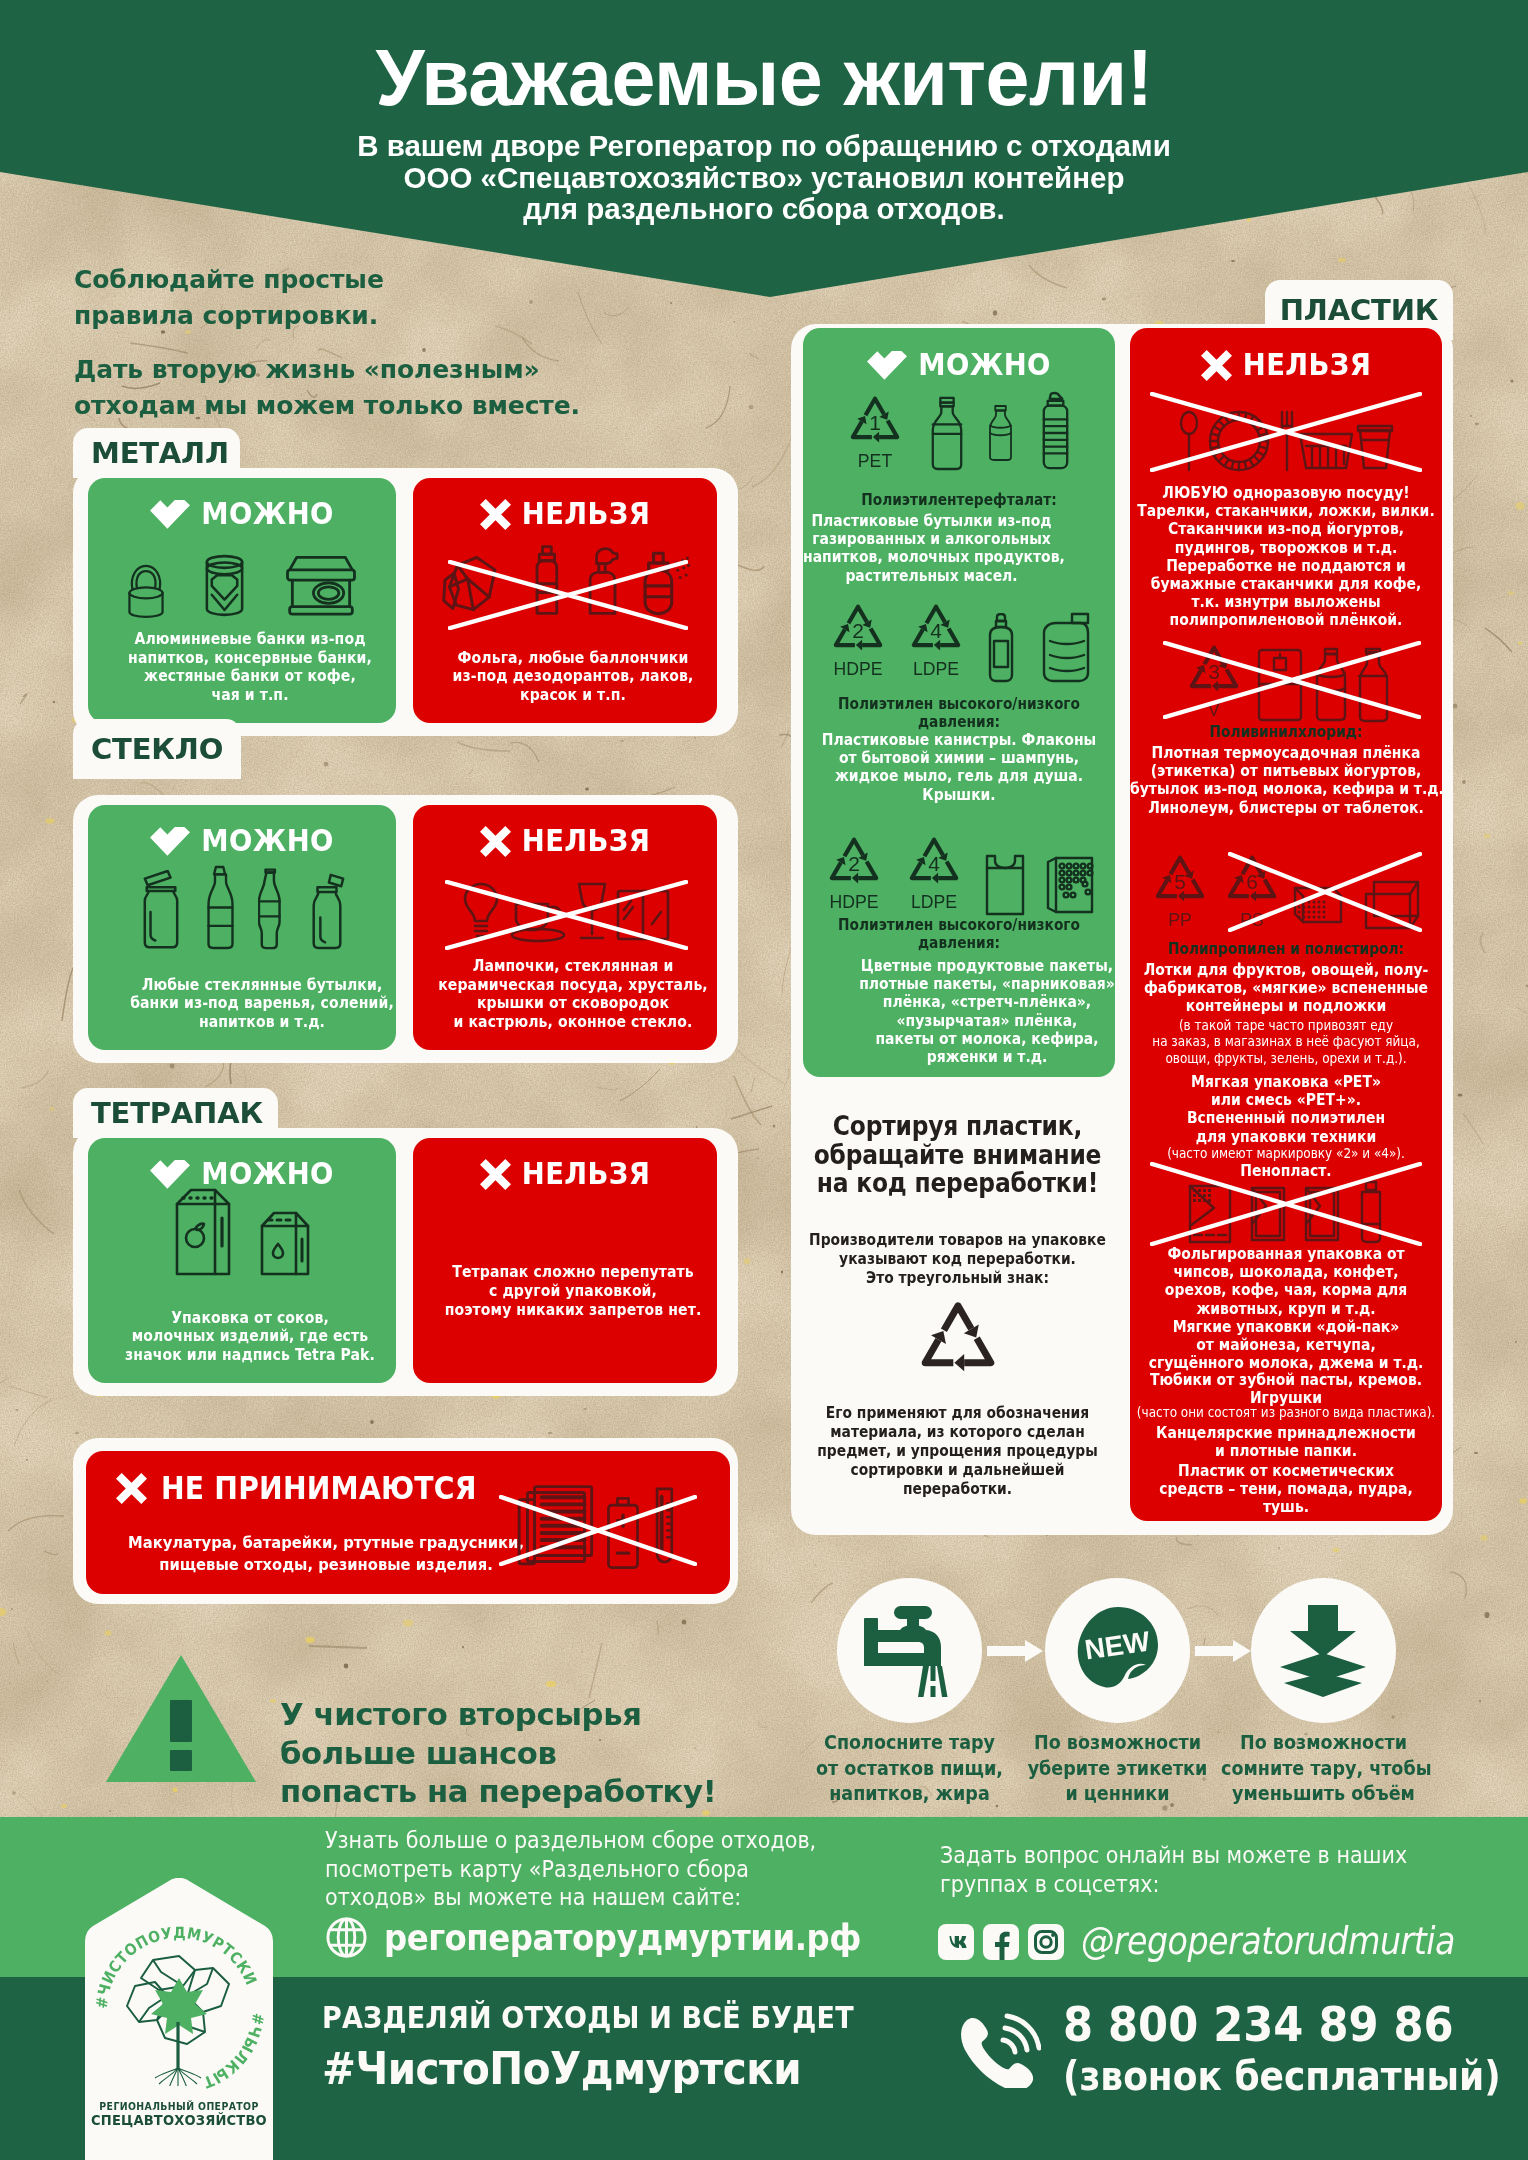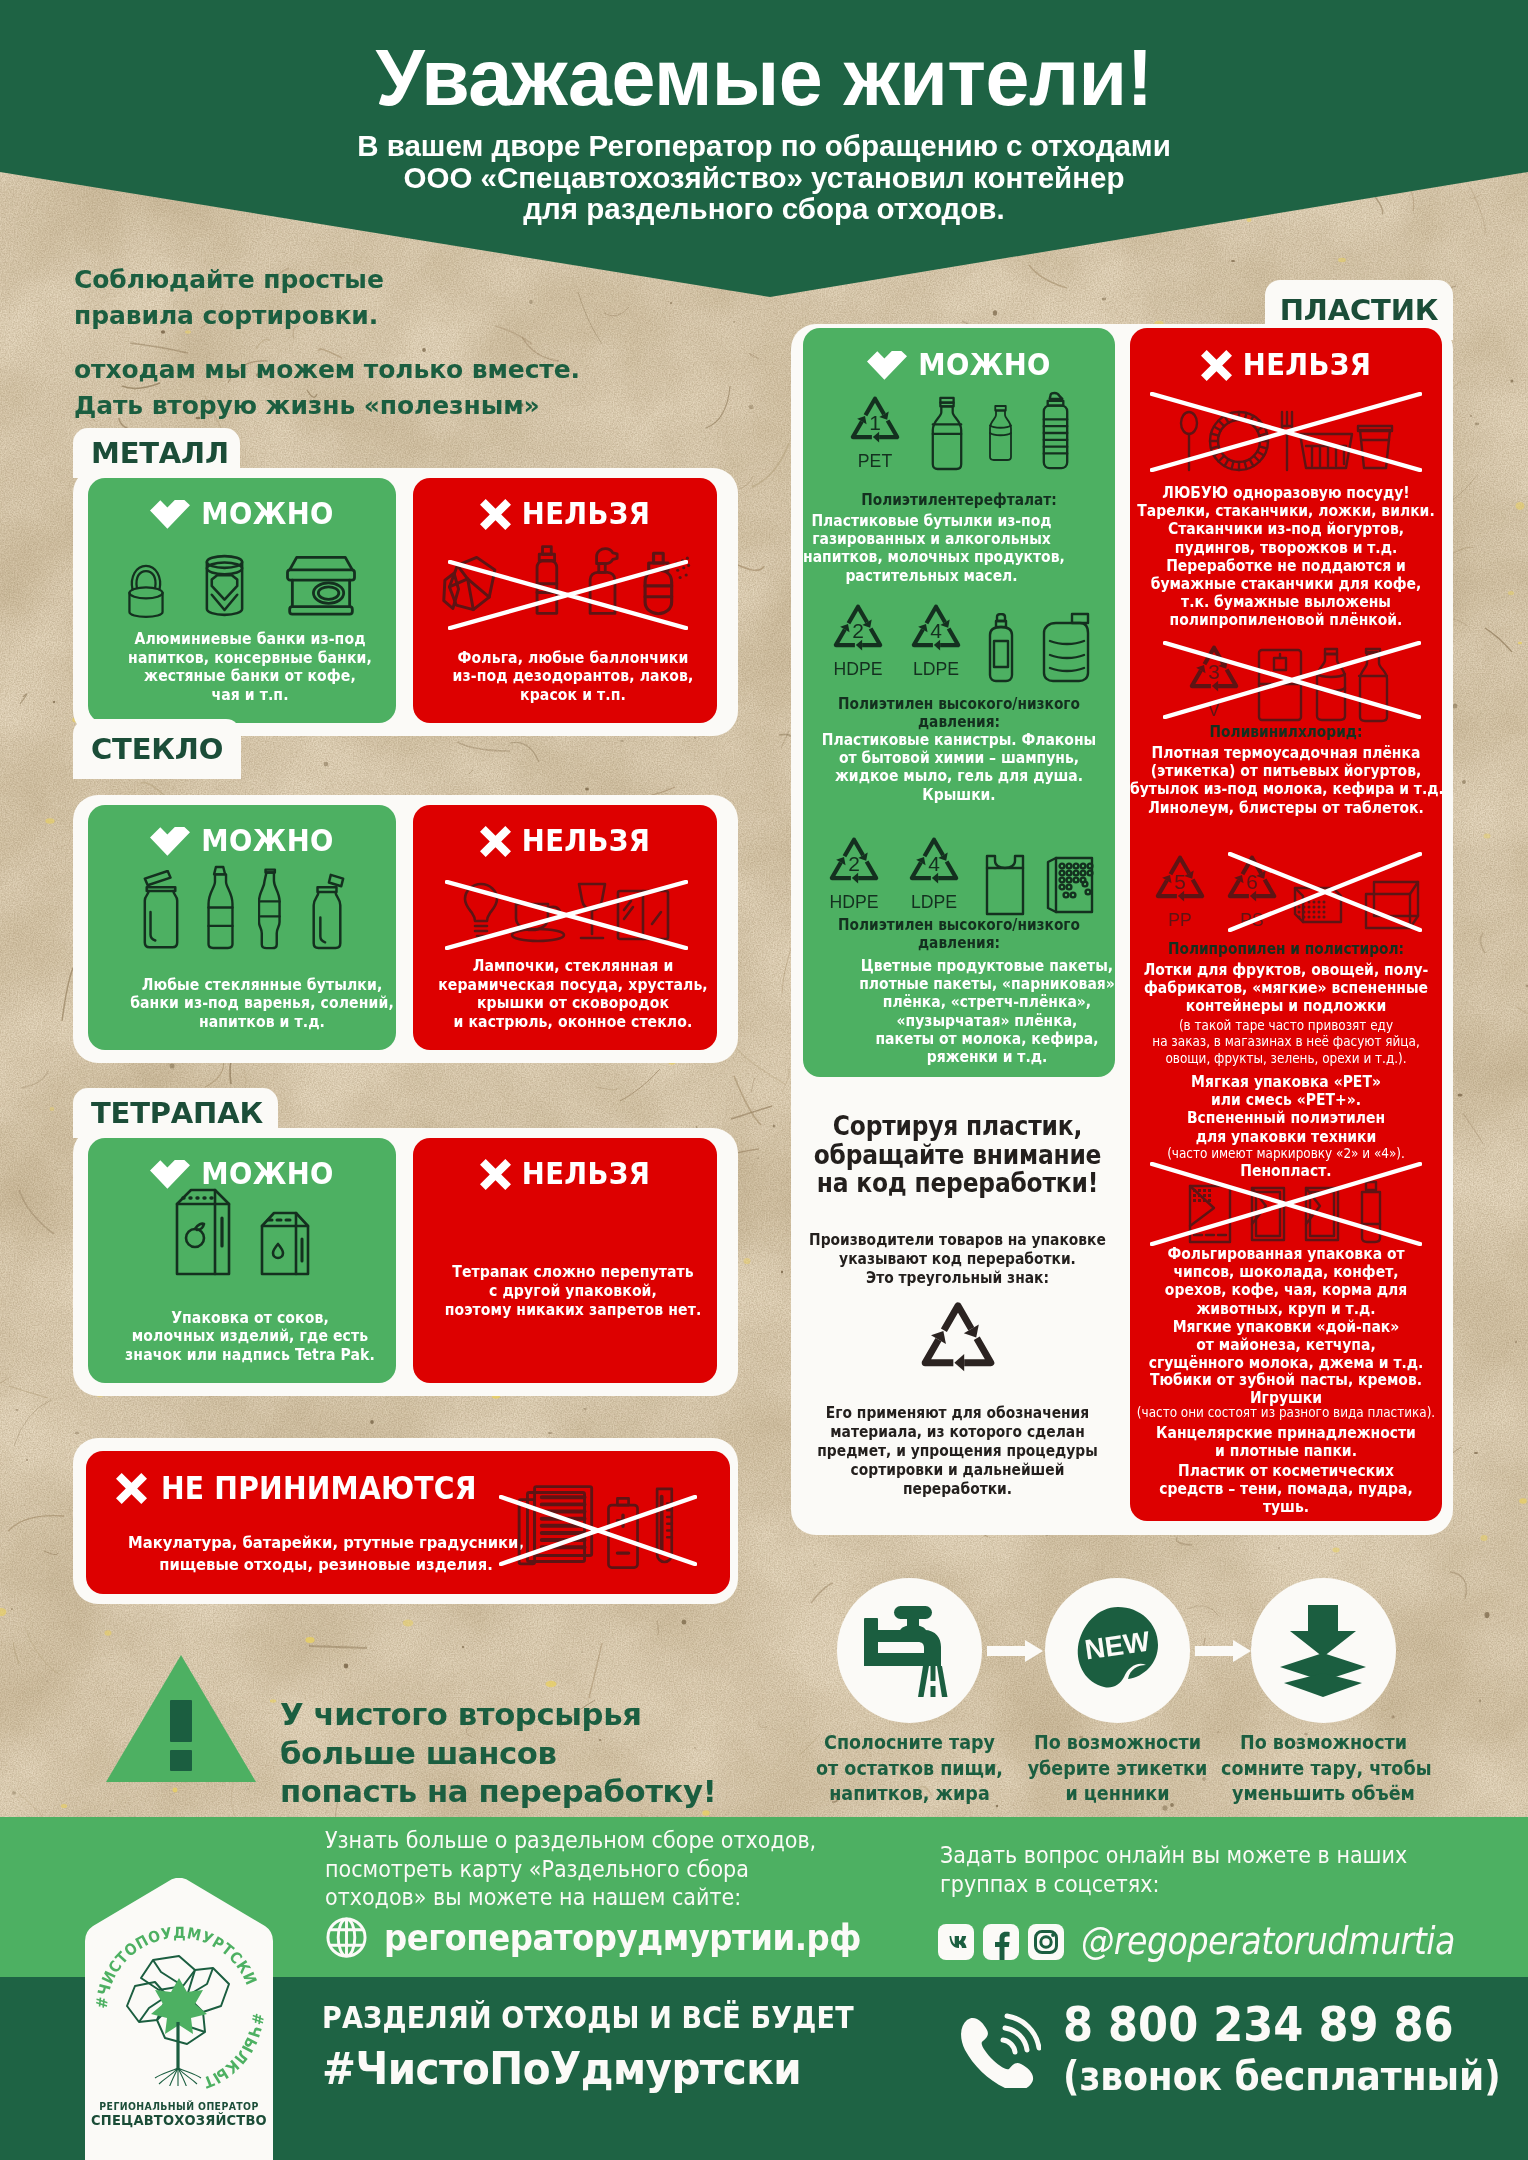--- a/index.html
+++ b/index.html
@@ -772,22 +772,22 @@
         <div>ООО «Спецавтохозяйство» установил контейнер</div>
         <div>для раздельного сбора отходов.</div>
       </div>
     </div>
 <div class="intro">
       <div class="b1">
         <div>Соблюдайте простые</div>
         <div>правила сортировки.</div>
       </div>
       <div class="b2">
+        <div>Дать вторую жизнь «полезным»</div>
         <div>отходам мы можем только вместе.</div>
-        <div>Дать вторую жизнь «полезным»</div>
       </div>
     </div>
 <div class="tab" style="left:73px;top:428px;width:167px;height:50px">
       <span>МЕТАЛЛ</span>
     </div>
     <div class="wcard" style="left:73px;top:468px;width:665px;height:268px"></div>
     <div class="pane g" style="left:88px;top:478px;width:308px;height:245px"></div>
     <div class="ph" style="left:88px;top:497px;width:308px;height:34px">
       <svg viewBox="0 0 40 29" width="40" height="29">
         <path d="M0 10.6 L10.3 0.3 L17.4 7.4 L29.4 -4.6 L40 5.2 L17.4 28.8 Z" fill="#ffffff"></path>
@@ -1269,21 +1269,21 @@
         <path d="M2 2 h34 v5 h-34 Z"></path>
       </svg>
     </div>
     <div class="pbody" style="left:1130px;top:484px;width:312px">
       <div>ЛЮБУЮ одноразовую посуду!</div>
       <div>Тарелки, стаканчики, ложки, вилки.</div>
       <div>Стаканчики из-под йогуртов,</div>
       <div>пудингов, творожков и т.д.</div>
       <div>Переработке не поддаются и</div>
       <div>бумажные стаканчики для кофе,</div>
-      <div>т.к. бумажные выложены</div>
+      <div>т.к. изнутри выложены</div>
       <div>полипропиленовой плёнкой.</div>
     </div>
     <svg class="strike" style="left:1150px;top:392px" width="272" height="80" viewBox="0 0 272 80">
       <path d="M2 2 L270 78 M270 2 L2 78" stroke="#fff" stroke-width="4.4" stroke-linecap="round"></path>
     </svg>
     <div class="icr" style="left:1130px;top:638px;width:312px;height:86px;gap:8px">
       <svg viewBox="0 0 58 76" width="64" height="86" fill="#5e1414" stroke="none">
         <path d="M40.45 27.63 L49.09 42.60 L32.74 42.60" fill="none" stroke="#5e1414" stroke-width="3.8" stroke-linejoin="round"></path>
         <path d="M26.19 42.60 L8.91 42.60 L17.08 28.44" fill="none" stroke="#5e1414" stroke-width="3.8" stroke-linejoin="round"></path>
         <path d="M20.36 22.77 L29.00 7.80 L37.18 21.96" fill="none" stroke="#5e1414" stroke-width="3.8" stroke-linejoin="round"></path>

